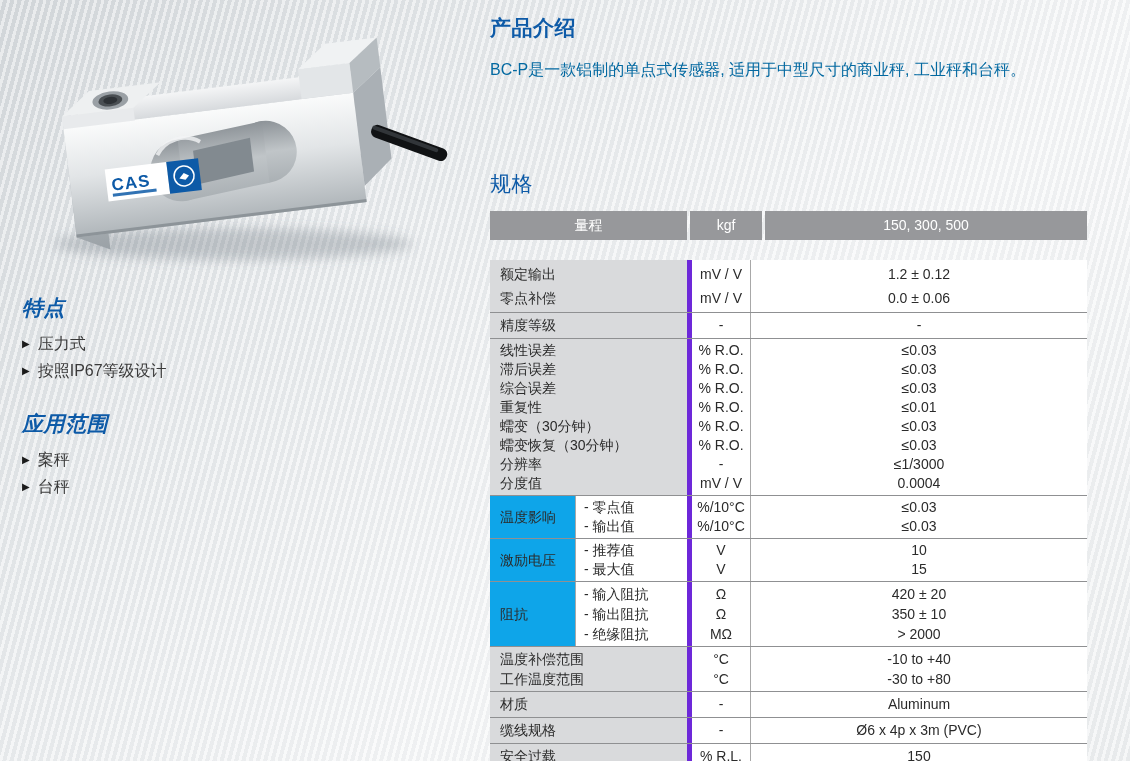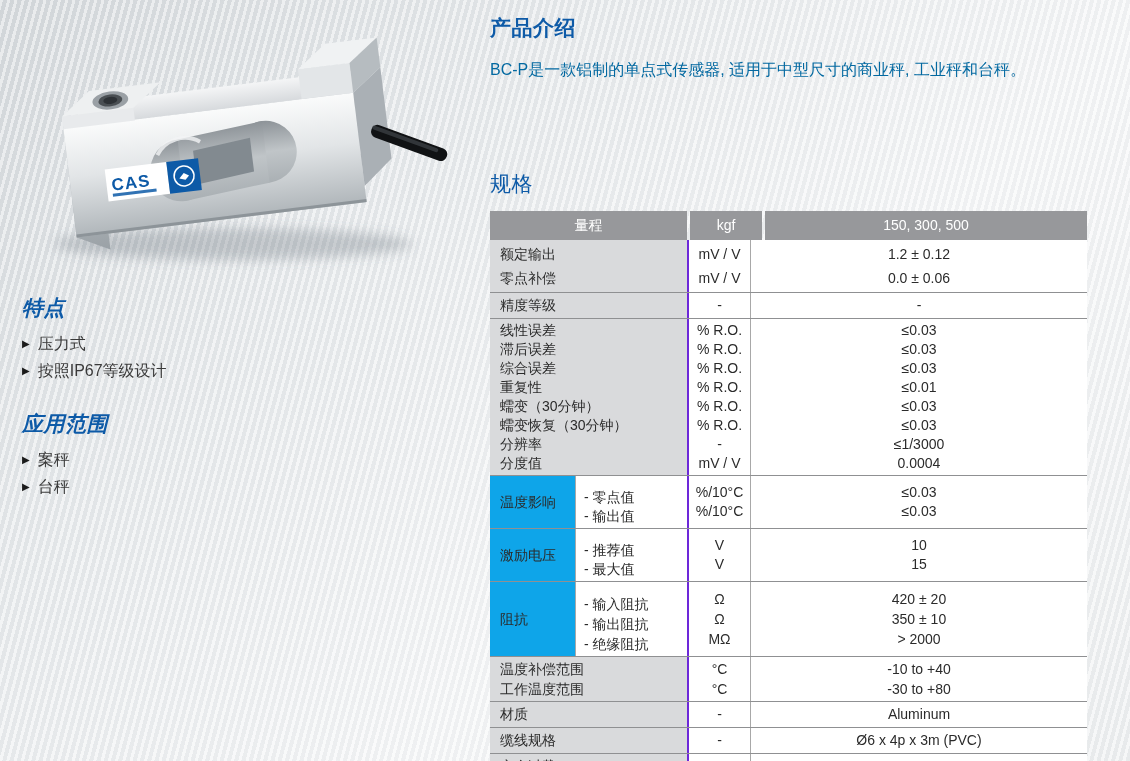--- a/index.html
+++ b/index.html
@@ -19,33 +19,33 @@
   .feat-list li{font-size:16px;line-height:27px;color:#3a3a3a;display:flex;align-items:center;}
   .tri{color:#1a1a1a;font-size:10px;margin-right:8px;line-height:27px;}
   .gap{height:26px;}
   
   .rightcol{position:absolute;left:490px;top:14px;width:597px;}
   .intro-title{font-size:21px;font-weight:bold;color:#0d5aa7;margin:0 0 16px 0;letter-spacing:0.5px;}
   .intro-text{font-size:16px;color:#0369a1;margin:0;line-height:24px;}
   .specs-title{font-size:21px;font-weight:normal;color:#0d5aa7;margin:88px 0 13px 0;letter-spacing:0.5px;}
   
   .spec-table{width:597px;font-size:14px;}
-  .thead{display:flex;gap:3px;height:29px;margin-bottom:0;}
+  .thead{display:flex;gap:3px;height:29px;margin-bottom:20px;}
   .th{background:#97989b;color:#fff;text-align:center;line-height:29px;}
   .th.c1{width:197px;}
   .th.c2{width:72px;}
   .th.c3{flex:1;}
   .grp{display:flex;border-bottom:1px solid #8f9092;background:#fff;align-items:stretch;}
   .lbl{width:197px;background:#d9dadc;padding:2px 0 2px 10px;box-sizing:border-box;
        display:flex;flex-direction:column;justify-content:center;}
   .lblmain{width:85px;background:#0ea5e9;padding:2px 0 2px 10px;box-sizing:border-box;
        display:flex;align-items:center;}
-  .subcol{width:112px;background:#fff;border-left:1px solid #a8a8a8;padding:12px 0 2px 8px;
+  .subcol{width:112px;background:#fff;border-left:1px solid #a8a8a8;padding:2px 0 2px 8px;
        box-sizing:border-box;display:flex;flex-direction:column;justify-content:center;}
-  .unit{width:63px;border-left:2px solid #6d28d9;box-sizing:border-box;text-align:center;
+  .unit{width:63px;border-left:5px solid #6d28d9;box-sizing:border-box;text-align:center;
        padding:2px 0;display:flex;flex-direction:column;justify-content:center;}
   .val{flex:1;border-left:1px solid #a8a8a8;text-align:center;padding:2px 0;
        display:flex;flex-direction:column;justify-content:center;}
   .ln{line-height:19px;white-space:nowrap;}
   .lh24 .ln{line-height:24px;}
   .lh20 .ln{line-height:20px;}
   .one .ln{line-height:21px;}
 </style>
 </head>
 <body>

